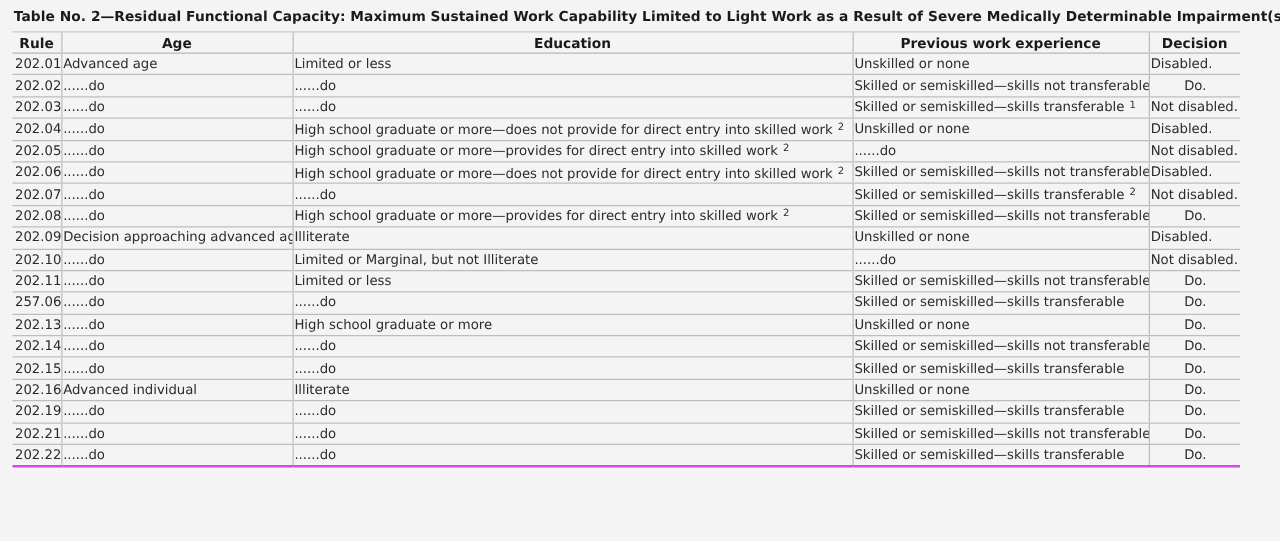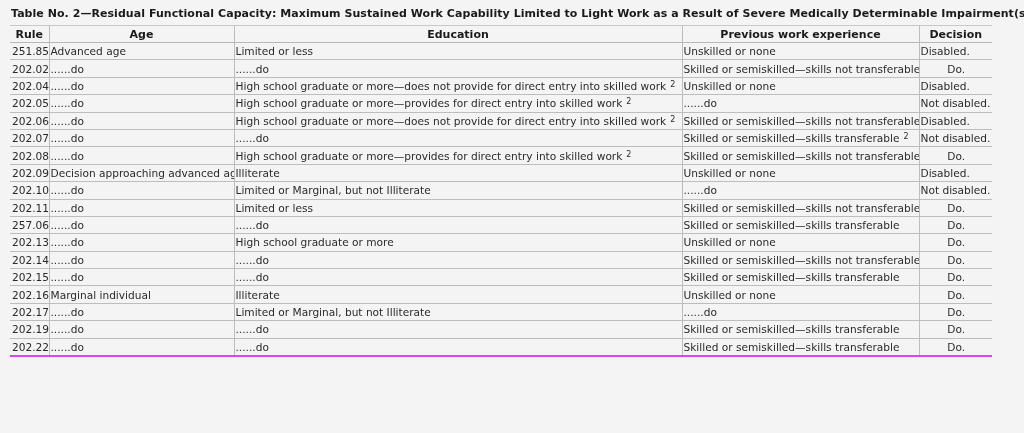--- a/index.html
+++ b/index.html
@@ -63,32 +63,39 @@
     <tr>
       <th>Rule</th>
       <th>Age</th>
       <th>Education</th>
       <th>Previous work experience</th>
       <th>Decision</th>
     </tr>
   </thead>
   <tbody id="tbody">
       <tr>
-        <td class="rule"><span>251.85</span></td>
+        <td class="rule"><span>202.01</span></td>
         <td><span>Advanced age</span></td>
         <td><span>Limited or less</span></td>
         <td><span>Unskilled or none</span></td>
         <td><span>Disabled.</span></td>
       </tr>
       <tr>
         <td class="rule"><span>202.02</span></td>
         <td><span>......do</span></td>
         <td><span>......do</span></td>
         <td><span>Skilled or semiskilled—skills not transferable</span></td>
         <td class="dec-center"><span>Do.</span></td>
+      </tr>
+      <tr>
+        <td class="rule"><span>202.03</span></td>
+        <td><span>......do</span></td>
+        <td><span>......do</span></td>
+        <td><span>Skilled or semiskilled—skills transferable</span><sup>1</sup></td>
+        <td><span>Not disabled.</span></td>
       </tr>
       <tr>
         <td class="rule"><span>202.04</span></td>
         <td><span>......do</span></td>
         <td><span>High school graduate or more—does not provide for direct entry into skilled work</span><sup>2</sup></td>
         <td><span>Unskilled or none</span></td>
         <td><span>Disabled.</span></td>
       </tr>
       <tr>
         <td class="rule"><span>202.05</span></td>
@@ -162,37 +169,37 @@
       </tr>
       <tr>
         <td class="rule"><span>202.15</span></td>
         <td><span>......do</span></td>
         <td><span>......do</span></td>
         <td><span>Skilled or semiskilled—skills transferable</span></td>
         <td class="dec-center"><span>Do.</span></td>
       </tr>
       <tr>
         <td class="rule"><span>202.16</span></td>
-        <td><span>Marginal individual</span></td>
+        <td><span>Advanced individual</span></td>
         <td><span>Illiterate</span></td>
         <td><span>Unskilled or none</span></td>
         <td class="dec-center"><span>Do.</span></td>
       </tr>
       <tr>
-        <td class="rule"><span>202.17</span></td>
-        <td><span>......do</span></td>
-        <td><span>Limited or Marginal, but not Illiterate</span></td>
-        <td><span>......do</span></td>
-        <td class="dec-center"><span>Do.</span></td>
-      </tr>
-      <tr>
         <td class="rule"><span>202.19</span></td>
         <td><span>......do</span></td>
         <td><span>......do</span></td>
         <td><span>Skilled or semiskilled—skills transferable</span></td>
+        <td class="dec-center"><span>Do.</span></td>
+      </tr>
+      <tr>
+        <td class="rule"><span>202.21</span></td>
+        <td><span>......do</span></td>
+        <td><span>......do</span></td>
+        <td><span>Skilled or semiskilled—skills not transferable</span></td>
         <td class="dec-center"><span>Do.</span></td>
       </tr>
       <tr>
         <td class="rule"><span>202.22</span></td>
         <td><span>......do</span></td>
         <td><span>......do</span></td>
         <td><span>Skilled or semiskilled—skills transferable</span></td>
         <td class="dec-center"><span>Do.</span></td>
       </tr>
     </tbody>

